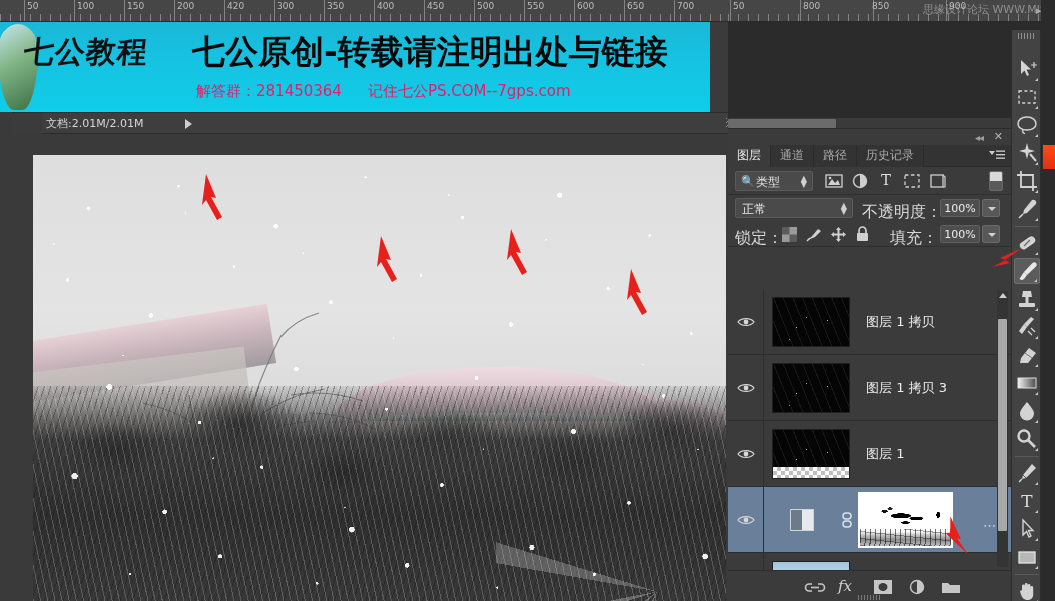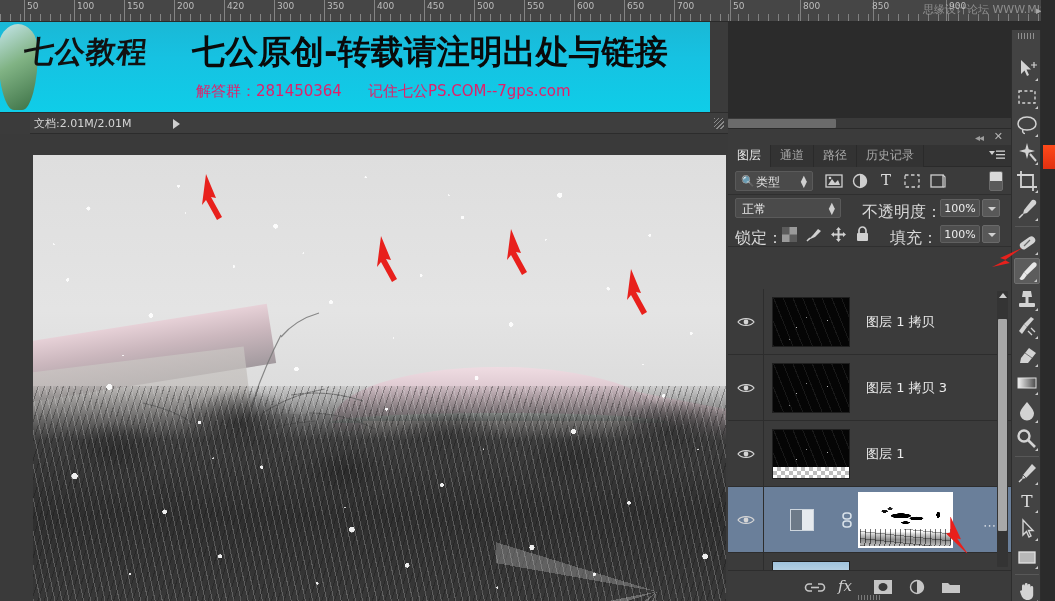--- a/index.html
+++ b/index.html
@@ -71,21 +71,21 @@
     font-size: 15px; color: #e0216a; line-height: 22px; white-space: nowrap;
     font-family: "DejaVu Sans", "Liberation Sans", sans-serif;
   }
   .banner .subline .gap { display: inline-block; width: 26px; }
 
   .banner-right {
     position: absolute; left: 710px; top: 22px; width: 18px; height: 90px; background: #3b3b3b;
   }
 
   .statusbar {
-    position: absolute; left: 0; top: 112px; width: 728px; height: 22px;
+    position: absolute; left: 12px; top: 112px; width: 728px; height: 22px;
     background: #3e3e3e; border-top: 1px solid #2c2c2c; border-bottom: 1px solid #2c2c2c; padding-left: 30px;
   }
   .statusbar .handle { position: absolute; left: 0; top: 0; width: 30px; height: 21px; background:#3b3b3b; }
   .statusbar .doctext {
     position: absolute; left: 34px; top: 3px; font-size: 11px; color: #d6d6d6;
     font-family: "DejaVu Sans", "Liberation Sans", sans-serif;
   }
   .statusbar .tri {
     position: absolute; left: 173px; top: 6px;
     width: 0; height: 0; border-left: 7px solid #cfcfcf;
@@ -308,21 +308,21 @@
     background: #4a4a4a; border: 1px solid #5a5a5a; border-radius: 2px;
   }
   .kindsel .mag { position:absolute; left:5px; top:3px; font-size:11px; color:#d2d2d2; }
   .kindsel .txt { position:absolute; left:20px; top:2px; font-size:12px; color:#e2e2e2; }
   .kindsel .arrows { position:absolute; right:5px; top:4px; font-size:8px; color:#d0d0d0; line-height:6px; }
   .fico { position:absolute; top:5px; width: 20px; height: 18px; }
   .fsw { position:absolute; right:8px; top:4px; width:14px; height:20px; background: linear-gradient(180deg,#d9d9d9 50%, #5a5a5a 50%); border:1px solid #6a6a6a; border-radius:2px; }
 
   .blendrow { position: relative; height: 26px; background: #3b3b3b; }
   .blendsel {
-    position:absolute; left: 7px; top: 3px; width: 106px; height: 20px;
+    position:absolute; left: 7px; top: 3px; width: 118px; height: 20px;
     background: #4a4a4a; border: 1px solid #5a5a5a; border-radius: 2px;
   }
   .blendsel .txt { position:absolute; left:6px; top:2px; font-size:12px; color:#e6e6e6; }
   .blendsel .arrows { position:absolute; right:5px; top:4px; font-size:8px; color:#d0d0d0; line-height:6px; }
   .lbl { position:absolute; font-size:16px; color:#d8d8d8; font-family:"DejaVu Sans","Liberation Sans",sans-serif; }
   .numbox {
     position:absolute; height:18px; background:#4e4e4e; border:1px solid #606060; border-radius:2px;
     font-size:11px; color:#ececec; text-align:center; line-height:17px; width:40px;
   }
   .numdrop {

